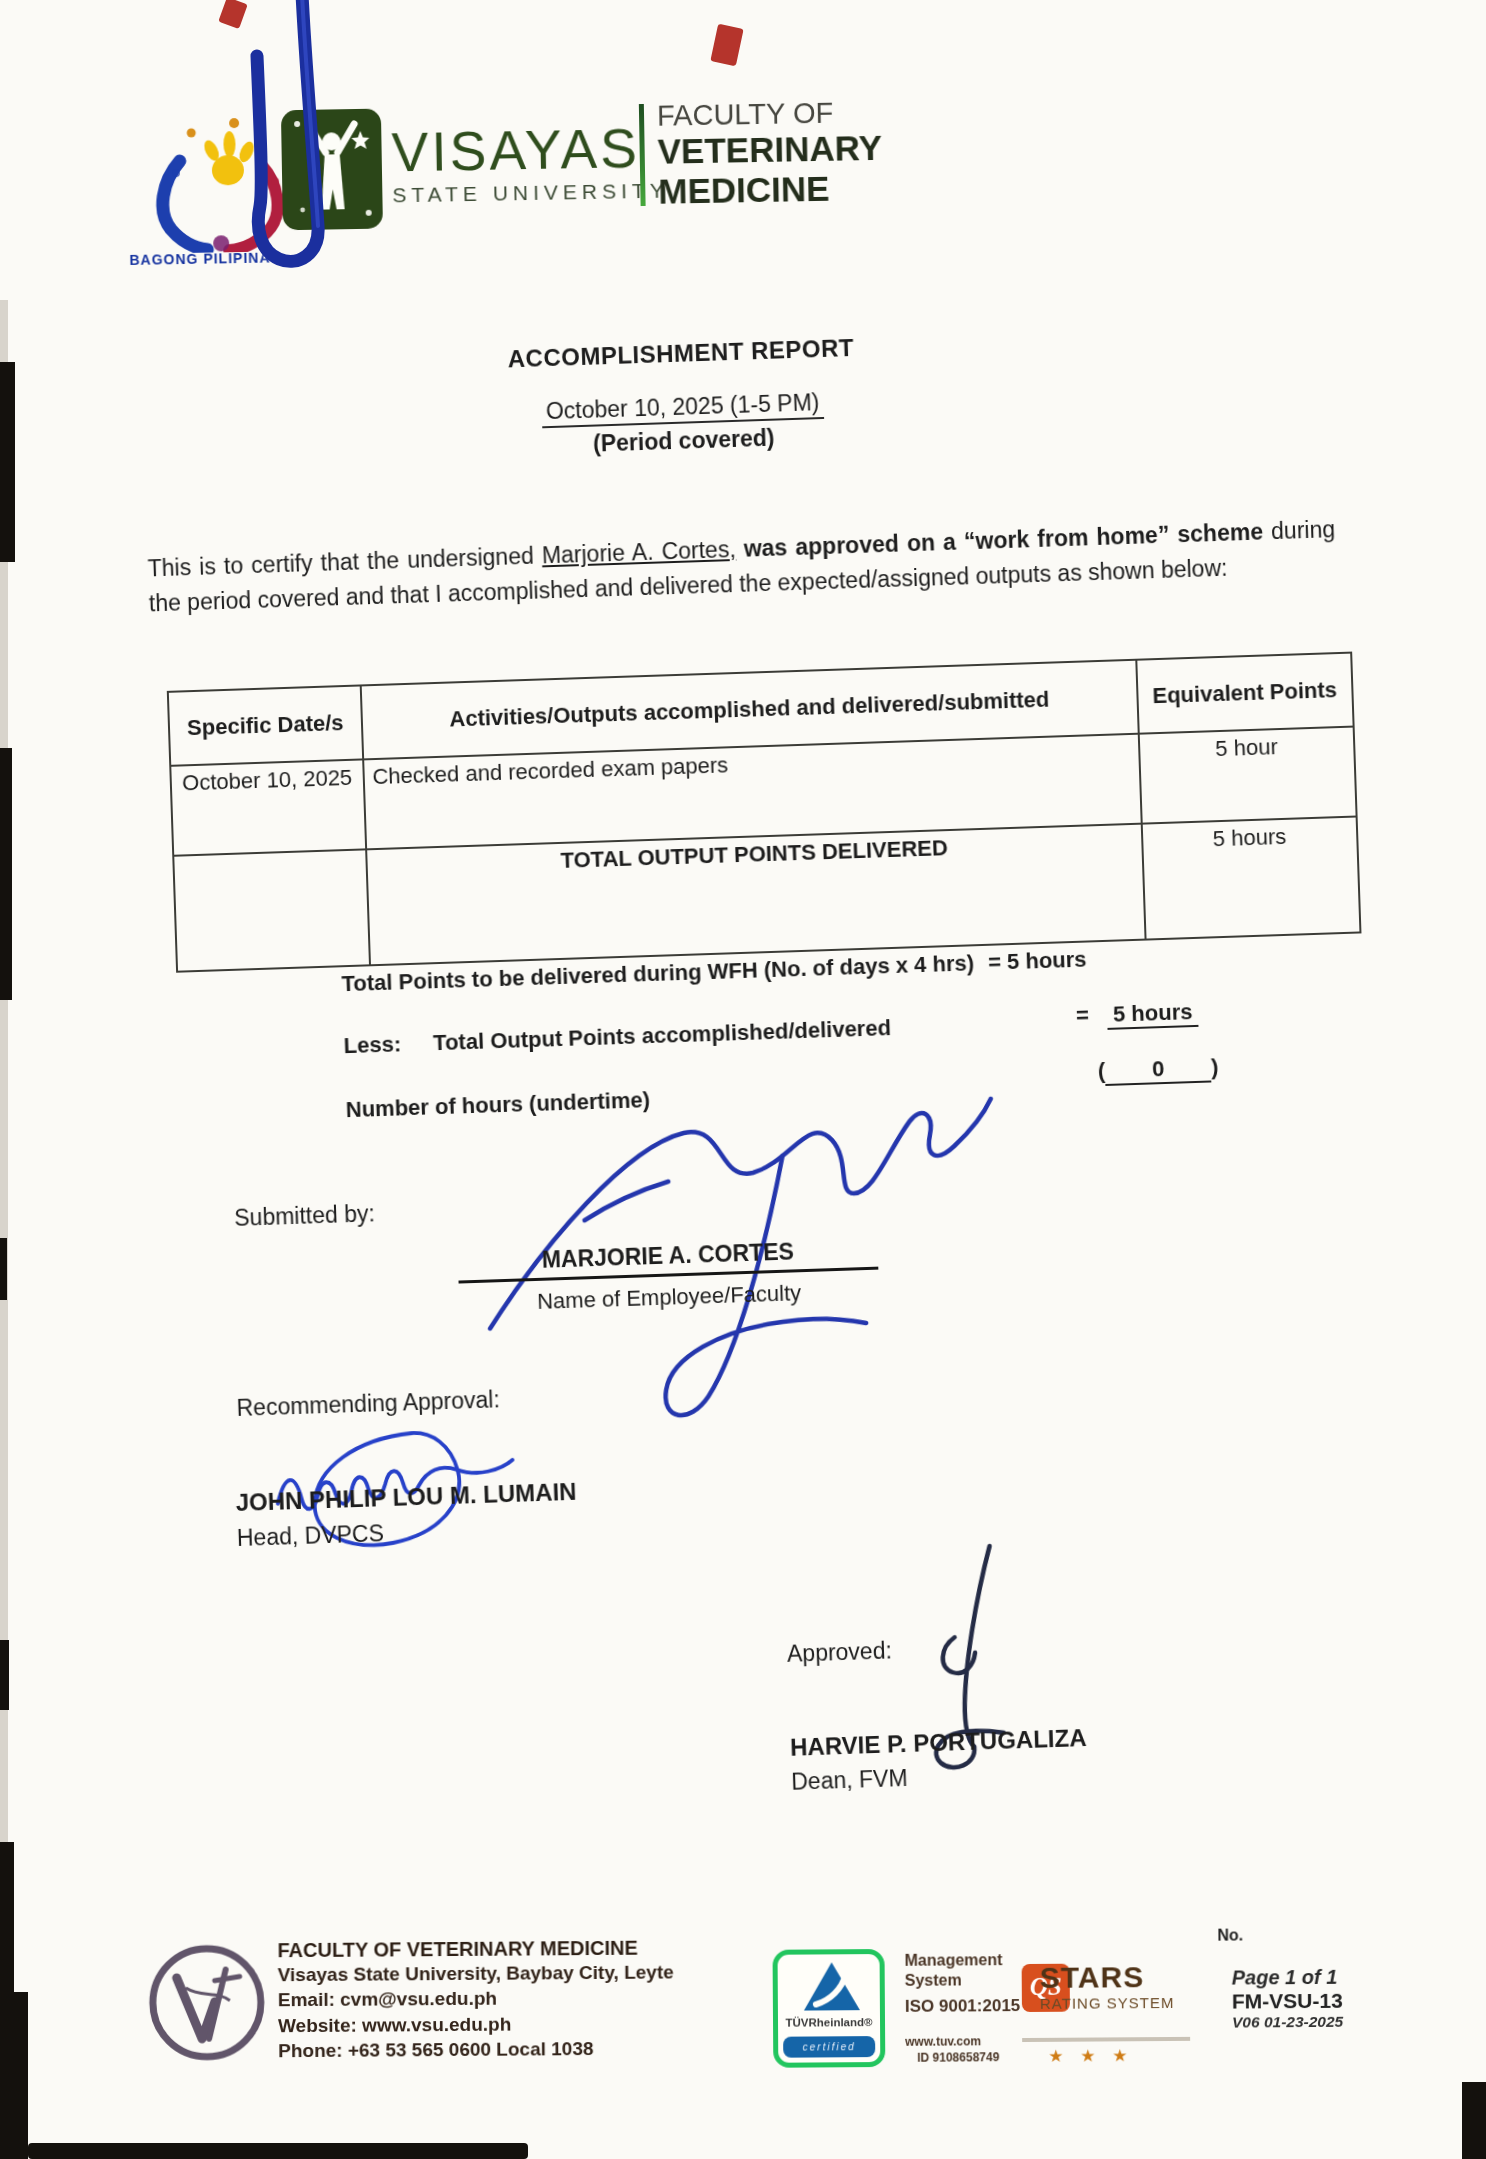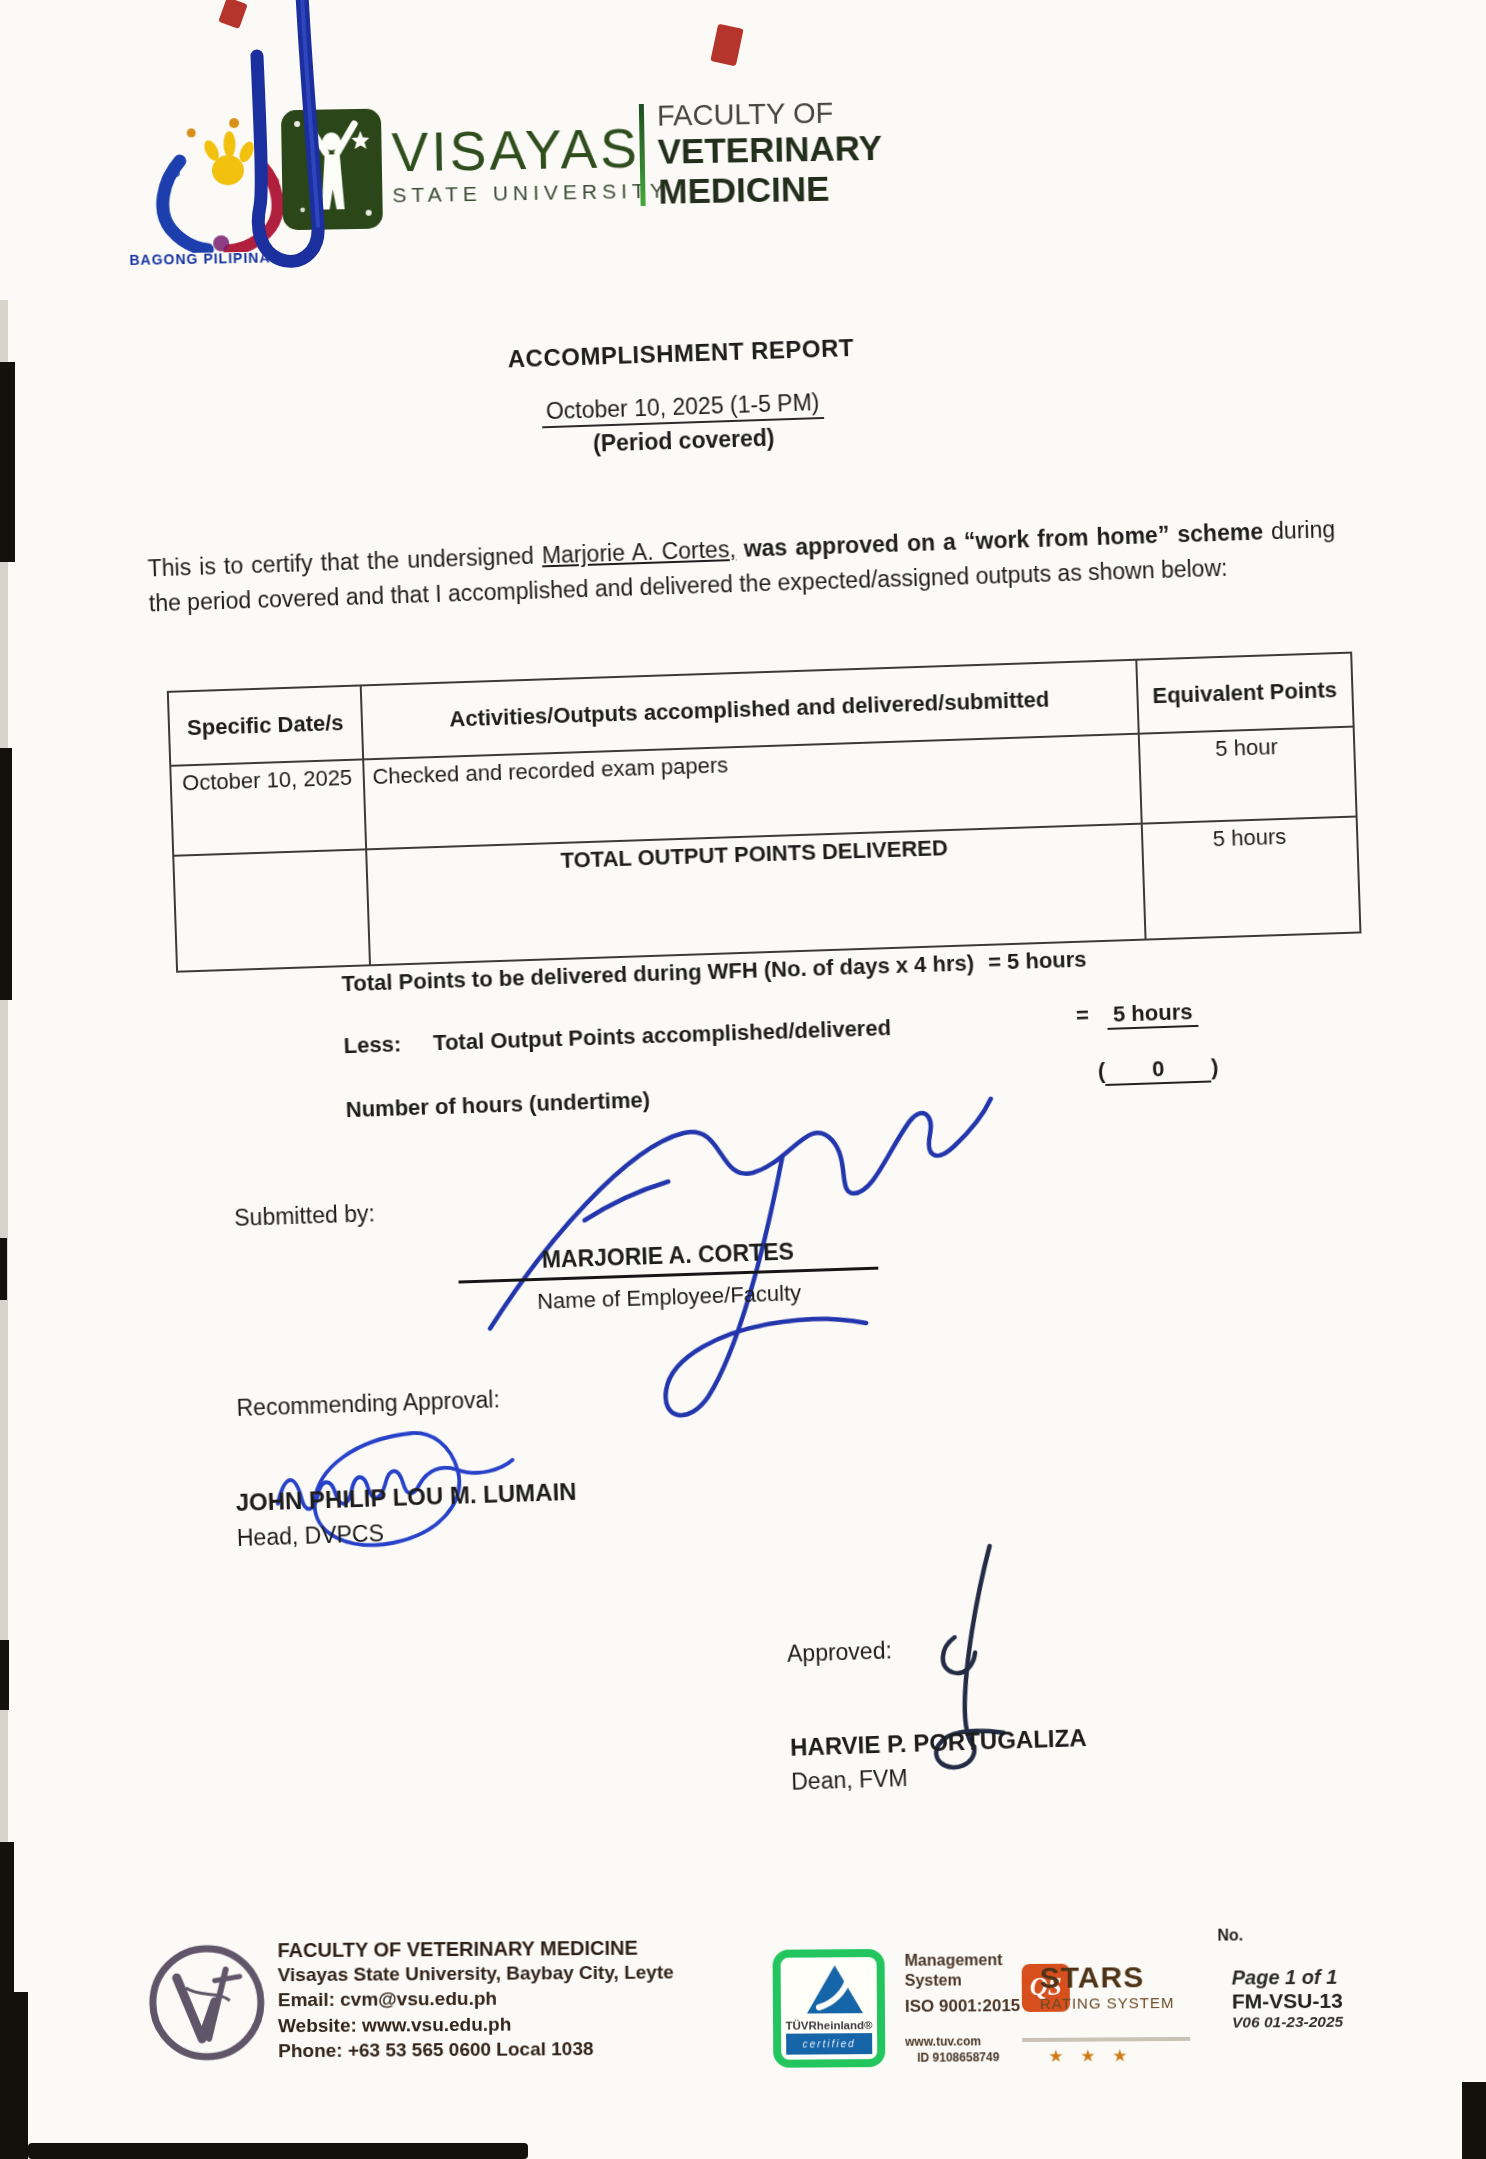--- a/index.html
+++ b/index.html
@@ -43,26 +43,26 @@
   .sig-name{font-size:23px;font-weight:bold;}
   .sig-role{font-size:22px;}
   .name-underline{width:420px;text-align:center;border-bottom:3px solid #161616;padding-bottom:4px;}
   .centered{text-align:center;}
   svg.sig{overflow:visible;pointer-events:none;}
 
   
   .ftr{transform:rotate(-0.4deg);transform-origin:740px 2020px;}
   .f-title{font-size:20px;font-weight:bold;color:#2d1f15;}
   .f-line{font-size:19px;font-weight:600;color:#33241a;line-height:1.34;}
-  .tuv-box{width:112px;height:118px;border:8px solid #22c55e;border-radius:16px;background:#fffef9;
+  .tuv-box{width:112px;height:118px;border:5px solid #22c55e;border-radius:16px;background:#fffef9;
            position:relative;box-sizing:border-box;}
   .tuv-brand{position:absolute;left:0;right:0;top:62px;text-align:center;font-size:11.5px;
              font-weight:bold;color:#3a3a3a;}
   .tuv-band{position:absolute;left:5px;right:5px;bottom:5px;height:21px;background:#1565a8;
-            border-radius:0;color:#eaf2fb;font-size:10px;font-style:italic;text-align:center;
+            border-radius:8px;color:#eaf2fb;font-size:10px;font-style:italic;text-align:center;
             line-height:21px;letter-spacing:2px;}
   .tuv-small{font-size:16px;font-weight:bold;color:#4a3526;line-height:1.22;}
   .tuv-iso{font-size:17px;font-weight:bold;color:#4a3526;margin-top:7px;}
   .tuv-web{font-size:12px;font-weight:bold;color:#4a3526;margin-top:18px;line-height:1.3;}
   .qs-square{width:48px;height:48px;background:#d84f1e;border-radius:8px;color:#fff;
              font-family:"Liberation Serif",serif;font-style:italic;font-weight:bold;font-size:25px;
              text-align:center;line-height:46px;}
   .qs-stars{font-size:30px;font-weight:800;color:#4f3317;letter-spacing:1px;line-height:1;}
   .qs-rating{font-size:15px;color:#6b4a26;letter-spacing:1px;margin-top:2px;}
   .qs-microline{height:4px;background:#c9c2b6;margin-top:8px;width:168px;}

